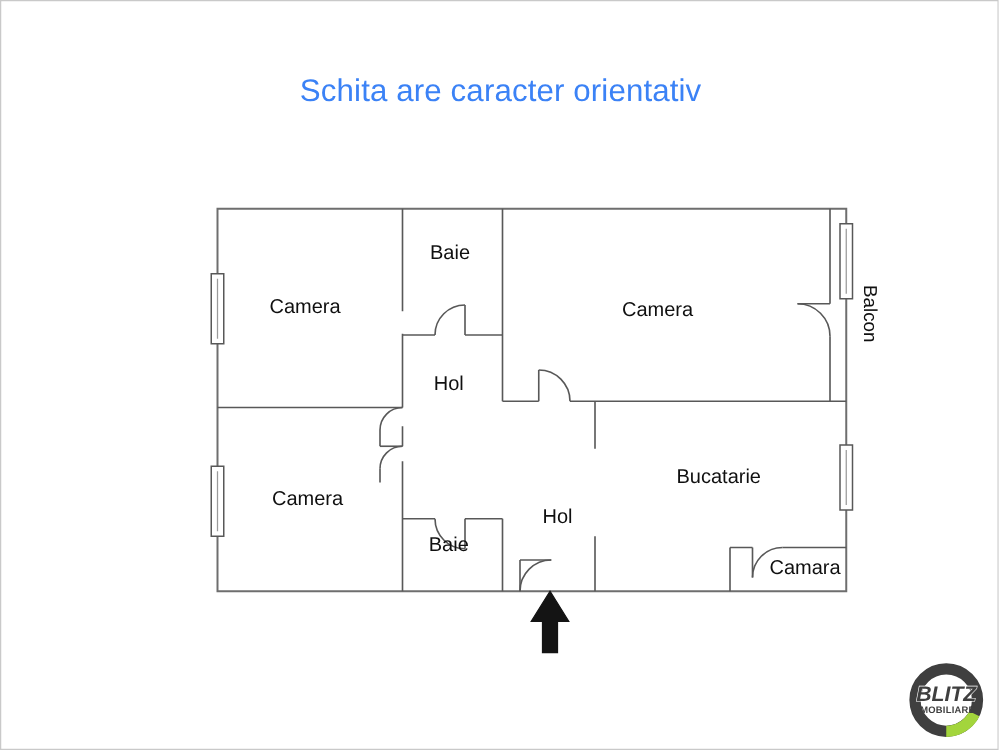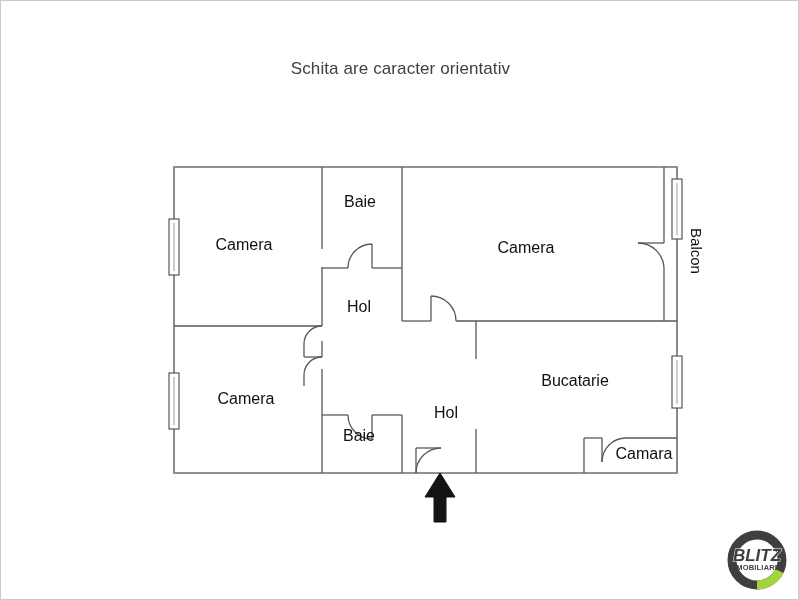--- a/index.html
+++ b/index.html
@@ -17,22 +17,22 @@
     box-sizing: border-box;
     overflow: hidden;
     font-family: "Liberation Sans", sans-serif;
   }
   #plan-title {
     position: absolute;
     left: 0;
     top: 58px;
     width: 799px;
     text-align: center;
-    font-size: 17px;
-    color: #404040;
+    font-size: 25px;
+    color: #3b82f6;
     font-family: "Liberation Sans", sans-serif;
     letter-spacing: 0.1px;
     user-select: none;
   }
   #plan-svg {
     position: absolute;
     left: 0;
     top: 0;
   }
   .room-label {

